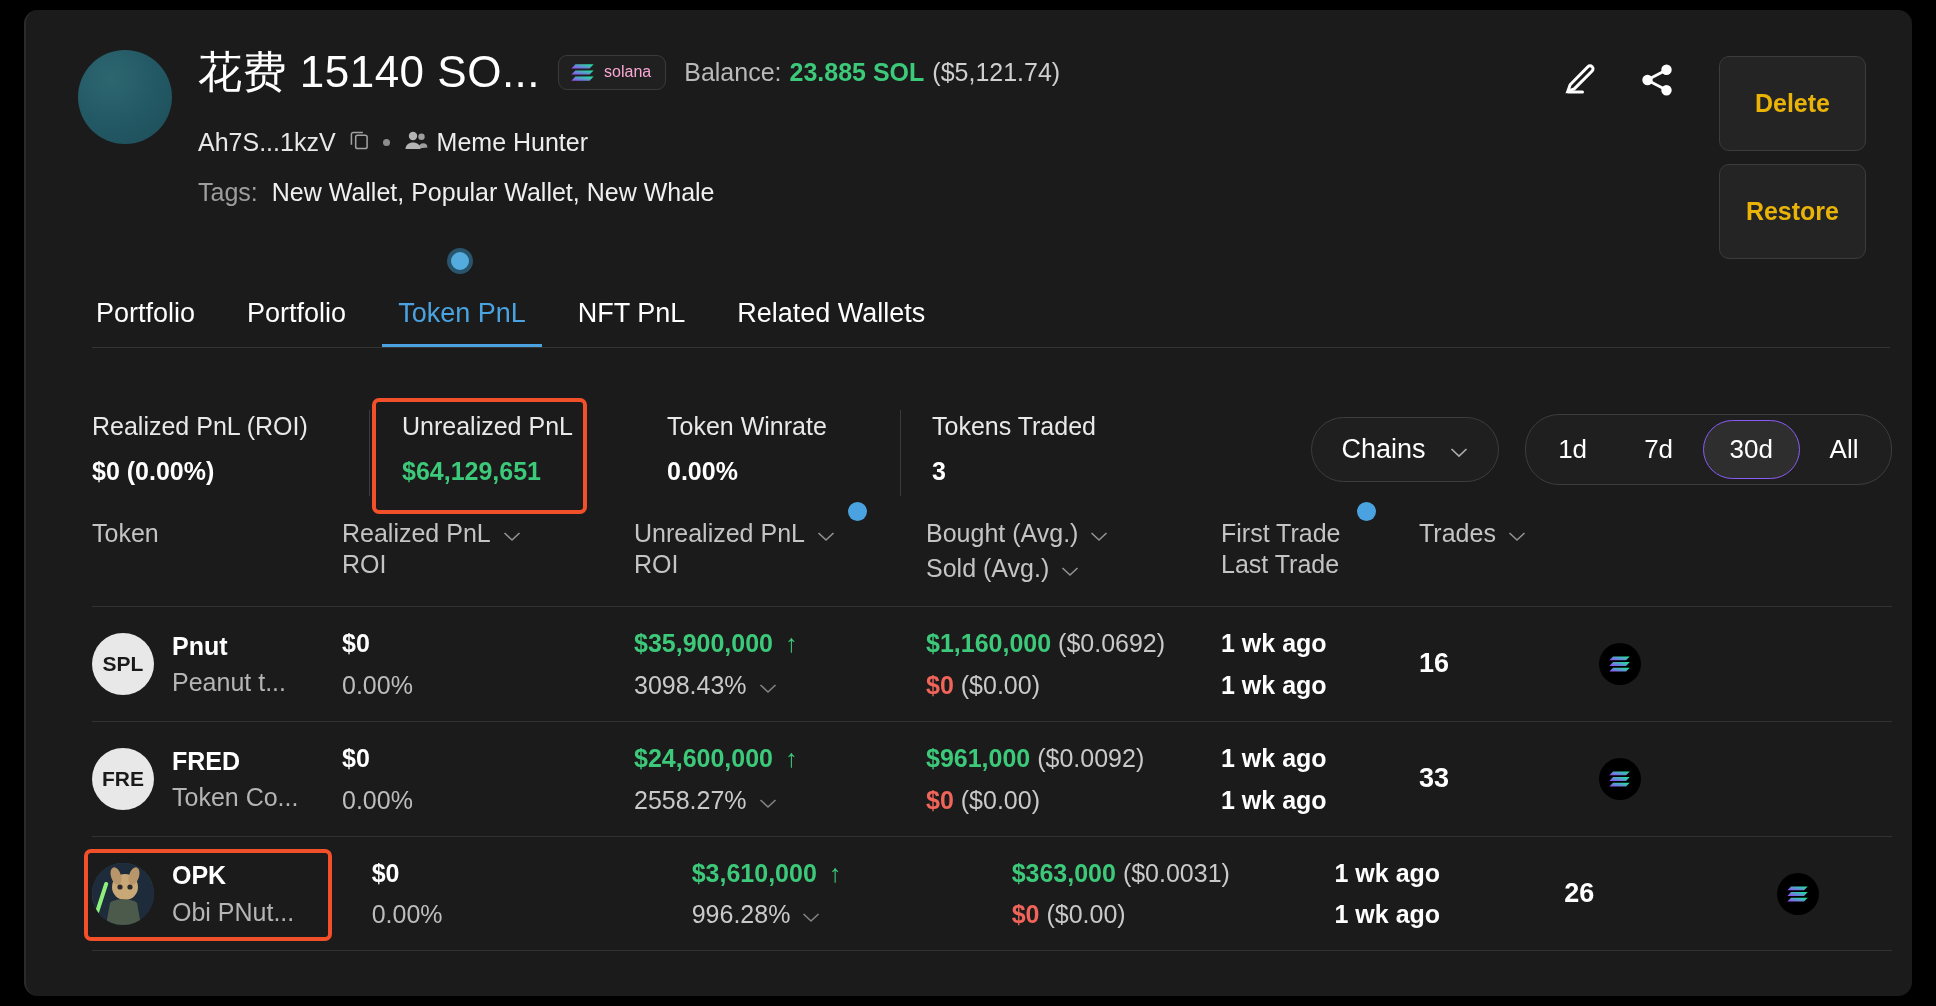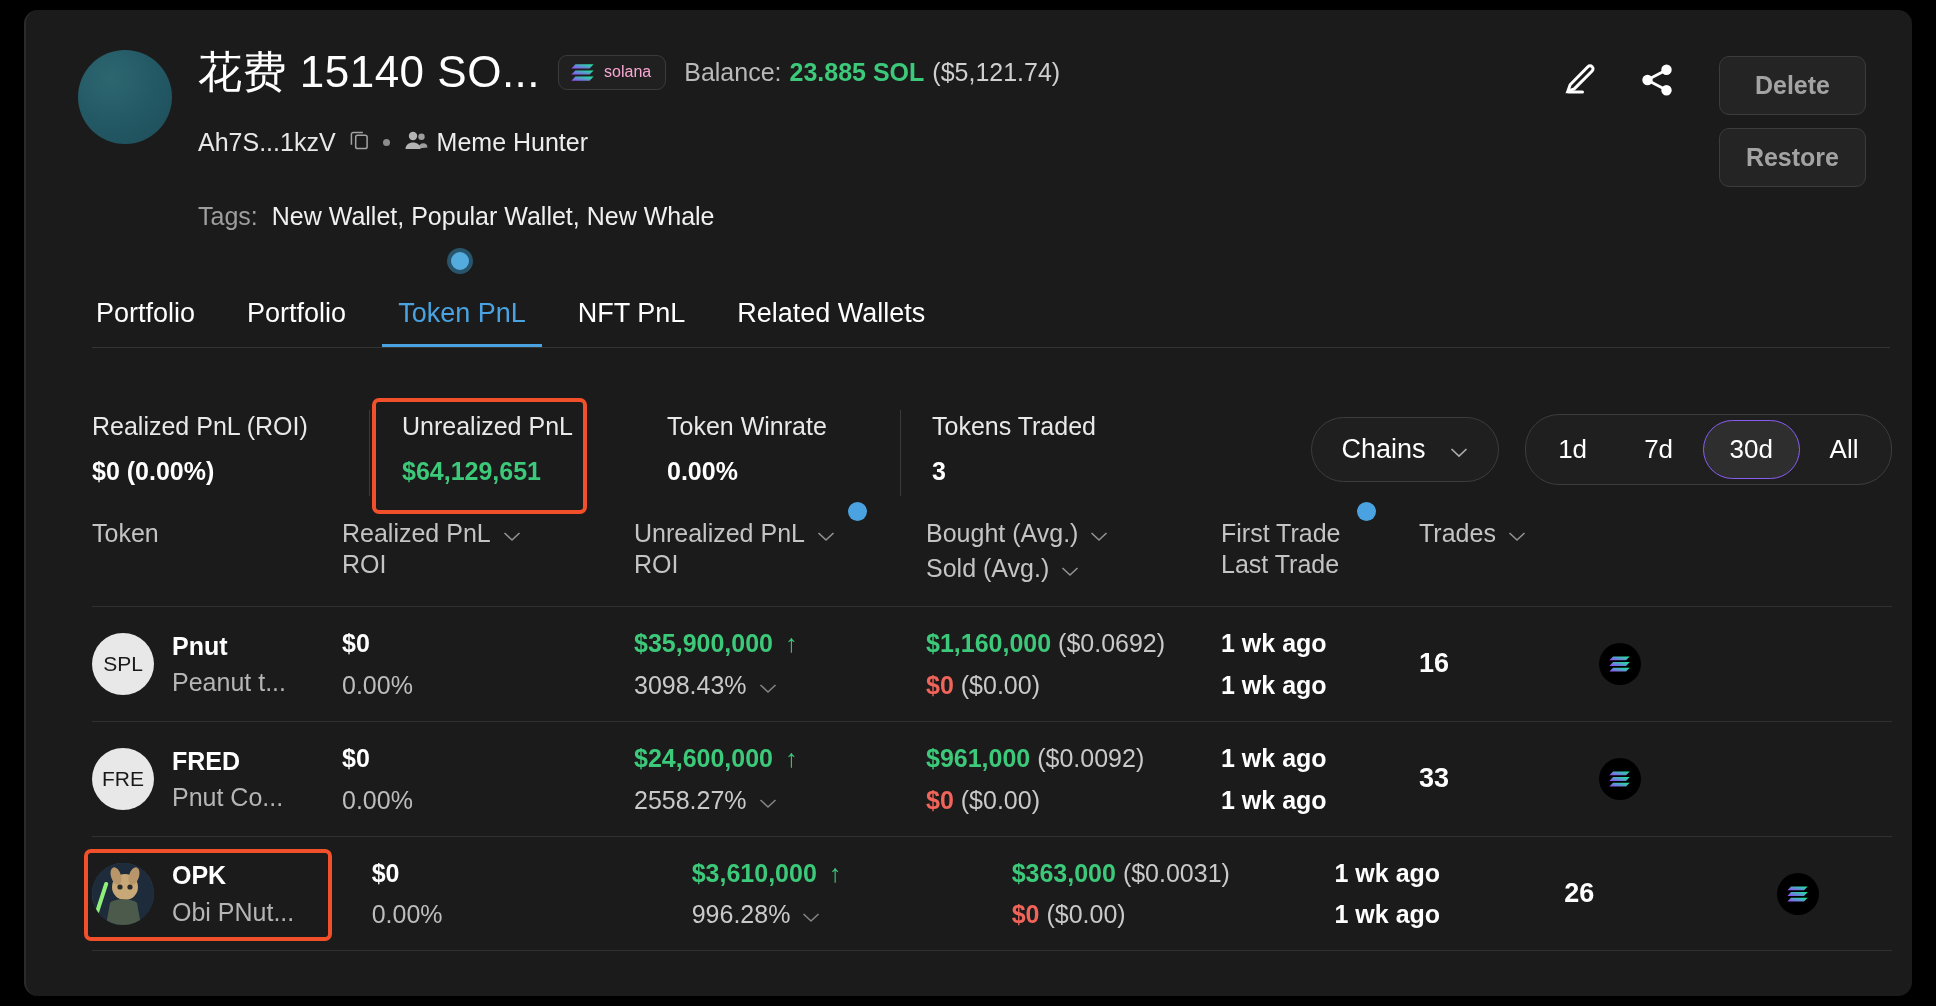--- a/index.html
+++ b/index.html
@@ -54,40 +54,40 @@
     font-size: 25px; color: #dedede;
   }
   .addr { color: #e8e8e8; }
   .copy-icon { width: 19px; height: 21px; opacity: .75; }
   .dot-sep { width: 7px; height: 7px; border-radius: 50%; background: #8d8d8d; }
   .hunter { display: flex; align-items: center; gap: 9px; color: #ededed; }
   .people-icon { width: 24px; height: 22px; opacity: .85; }
 
   .tags-row {
     position: absolute; left: 172px; top: 168px;
-    display: flex; align-items: baseline; gap: 14px; font-size: 25px; margin-top: 24px;
+    display: flex; align-items: baseline; gap: 14px; font-size: 25px;
   }
   .tags-label { color: #9e9e9e; }
   .tags-value { color: #f0f0f0; }
 
   .head-actions {
     position: absolute; right: 46px; top: 46px;
     display: flex; align-items: flex-start; gap: 26px;
   }
   .icon-btn {
     width: 52px; height: 52px; display: flex;
     align-items: center; justify-content: center; cursor: pointer;
   }
   .icon-btn svg { width: 38px; height: 38px; }
   .stack-btns { display: flex; flex-direction: column; gap: 13px; margin-left: 10px; }
   .ghost-btn {
     border: 1px solid #3c3c3c; border-radius: 10px;
-    background: #242424; color: #a3a3a3;
+    background: #242424; color: #eab308;
     font-size: 25px; font-weight: 700;
-    padding: 14px 26px; min-width: 142px; text-align: center;
+    padding: 32px 26px; min-width: 142px; text-align: center;
     font-family: "Liberation Sans", sans-serif; cursor: pointer;
   }
 
   
   .tabs-wrap { position: absolute; left: 66px; top: 288px; width: 1798px; }
   .tabs { display: flex; align-items: flex-end; gap: 0; position: relative; }
   .tab {
     font-size: 27px; color: #ffffff; padding: 0 26px 18px 26px;
     cursor: pointer; position: relative; white-space: nowrap;
   }
@@ -164,21 +164,21 @@
   .row {
     display: flex; align-items: center; height: 115px;
     border-top: 1px solid #313131; position: relative;
   }
   .row:last-child { border-bottom: 1px solid #313131; gap: 40px; }
   .cell { font-size: 25px; line-height: 1.3; }
   .token-cell { display: flex; align-items: center; gap: 18px; }
   .token-logo {
     width: 62px; height: 62px; border-radius: 50%;
     display: flex; align-items: center; justify-content: center;
-    font-size: 21px; color: #1a1a1a; font-weight: 400; flex: none;
+    font-size: 21px; color: #1a1a1a; font-weight: 700; flex: none;
     overflow: hidden;
   }
   .token-logo.pale { background: #e8e8e8; }
   .token-logo.art { background: linear-gradient(160deg,#27415a 0%,#3e5f72 40%,#16202b 100%); }
   .tname { font-size: 25px; font-weight: 700; color: #ffffff; white-space: nowrap; }
   .tfull { font-size: 25px; color: #b5b5b5; white-space: nowrap; margin-top: 4px; }
   .stack-top { color: #ffffff; font-weight: 700; white-space: nowrap; }
   .stack-bot { color: #bdbdbd; margin-top: 9px; white-space: nowrap; }
   .green { color: #3cc97a; }
   .red { color: #f0645a; }
@@ -470,21 +470,21 @@
       </div>
     </div>
 
     <div class="row">
       <div class="cell col-token token-cell">
         <div class="token-logo pale">
           <span>FRE</span>
         </div>
         <div>
           <div class="tname">FRED</div>
-          <div class="tfull">Pnut Co...</div>
+          <div class="tfull">Token Co...</div>
         </div>
       </div>
       <div class="cell col-realized">
         <div class="stack-top">$0</div>
         <div class="stack-bot">0.00%</div>
       </div>
       <div class="cell col-unrealized">
         <div class="inline">
           <span class="stack-top green">$24,600,000</span>
           <span class="arrow-up">↑</span>

